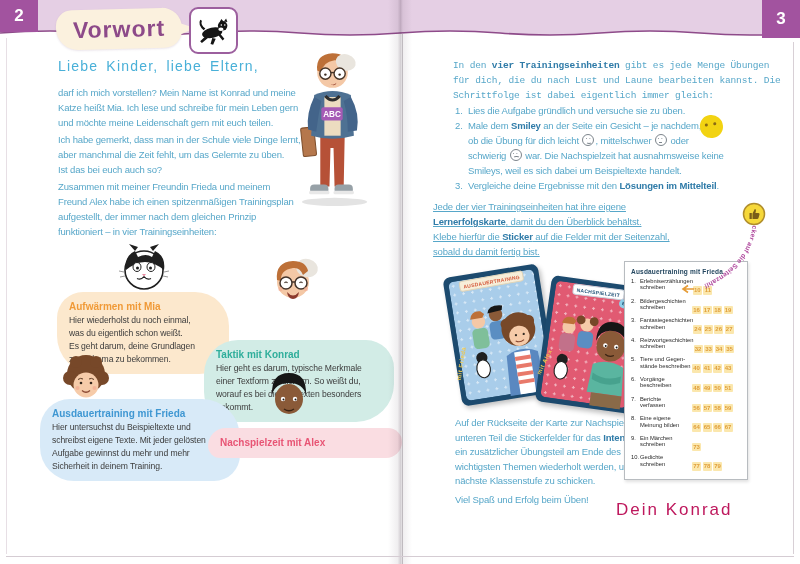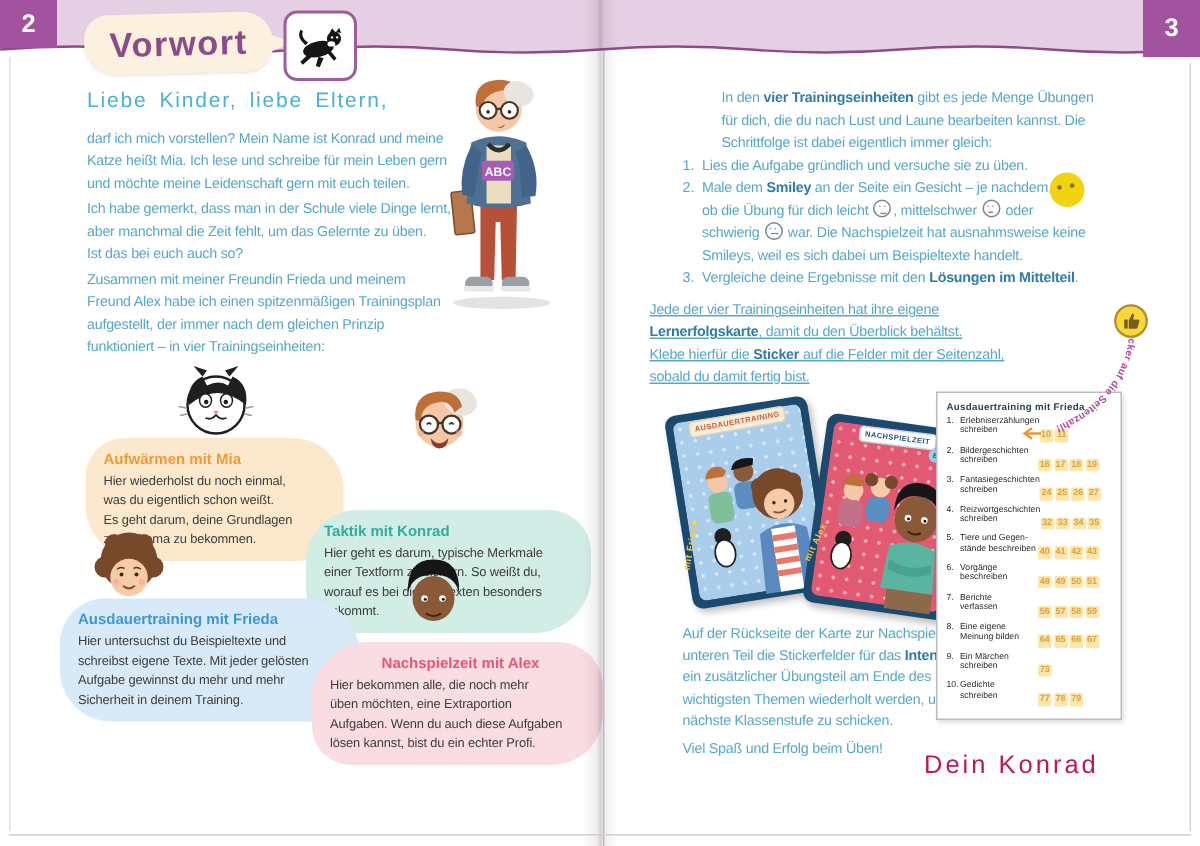--- a/index.html
+++ b/index.html
@@ -30,21 +30,21 @@
   .bubble{position:absolute;z-index:2;padding:9px 8px 8px 12px;border-radius:26px 34px 30px 38px;}
   .bubble-h{font-size:10px;font-weight:bold;display:block;margin-bottom:2px;}
   .bubble-t{font-size:8.6px;line-height:13px;color:#3c3c3c;white-space:pre-line;letter-spacing:-0.1px;display:block;}
   .bub-mia{left:57px;top:292px;width:152px;background:#fce8cd;}
   .bub-mia .bubble-h{color:#f09a38;}
   .bub-konrad{left:204px;top:316px;width:170px;background:#d2ece6;border-radius:34px 28px 38px 30px;margin-top:24px;}
   .bub-konrad .bubble-h{color:#2fae9b;}
   .bub-frieda{left:40px;top:399px;width:180px;background:#d8eaf8;border-radius:30px 38px 26px 34px;}
   .bub-frieda .bubble-h{color:#3f97d2;}
   .bub-alex{left:208px;top:428px;width:174px;background:#fadde2;border-radius:38px 30px 34px 26px;}
-  .bub-alex .bubble-h{color:#e85575;text-align:center;}
+  .bub-alex .bubble-h{color:#e85575;}
   
   .art{position:absolute;z-index:3;}
   
   .steps{position:absolute;left:455px;top:103px;z-index:2;}
   .step{display:flex;}
   .step-num{width:13px;font-size:9.5px;line-height:15px;color:#57a7c9;flex:none;}
   .step-text{font-size:9.5px;letter-spacing:-0.15px;line-height:15px;color:#57a7c9;white-space:pre-line;}
   .face{display:inline-block;width:10px;height:10px;border:1.2px solid #7d858c;border-radius:50%;
         position:relative;vertical-align:-2px;margin:0 1px;background:#fff;}
   .face::before{content:"";position:absolute;left:2.1px;top:2.8px;width:1.5px;height:1.5px;background:#7d858c;
@@ -236,27 +236,23 @@
   </div>
   <div class="bubble bub-frieda">
     <span class="bubble-h">Ausdauertraining mit Frieda</span>
     <span class="bubble-t">Hier untersuchst du Beispieltexte und
 schreibst eigene Texte. Mit jeder gelösten
 Aufgabe gewinnst du mehr und mehr
 Sicherheit in deinem Training.</span>
   </div>
   <div class="bubble bub-alex">
     <span class="bubble-h">Nachspielzeit mit Alex</span>
-    <span class="bubble-t">Hier bekommen alle, die noch mehr
-üben möchten, eine Extraportion
-Aufgaben. Wenn du auch diese Aufgaben
-lösen kannst, bist du ein echter Profi.</span>
-  </div>
-
-  <div class="para" style="left:481px;top:58px;"><span>In den </span><span class="bold">vier Trainingseinheiten</span><span> gibt es jede Menge Übungen
+  </div>
+
+  <div class="para" style="left:453px;top:58px;font-family:Liberation Mono, monospace;"><span>In den </span><span class="bold">vier Trainingseinheiten</span><span> gibt es jede Menge Übungen
 für dich, die du nach Lust und Laune bearbeiten kannst. Die
 Schrittfolge ist dabei eigentlich immer gleich:</span></div>
 
   <div class="steps">
     <div class="step">
       <span class="step-num">1.</span>
       <span class="step-text"><span>Lies die Aufgabe gründlich und versuche sie zu üben.</span></span>
     </div>
     <div class="step">
       <span class="step-num">2.</span>

